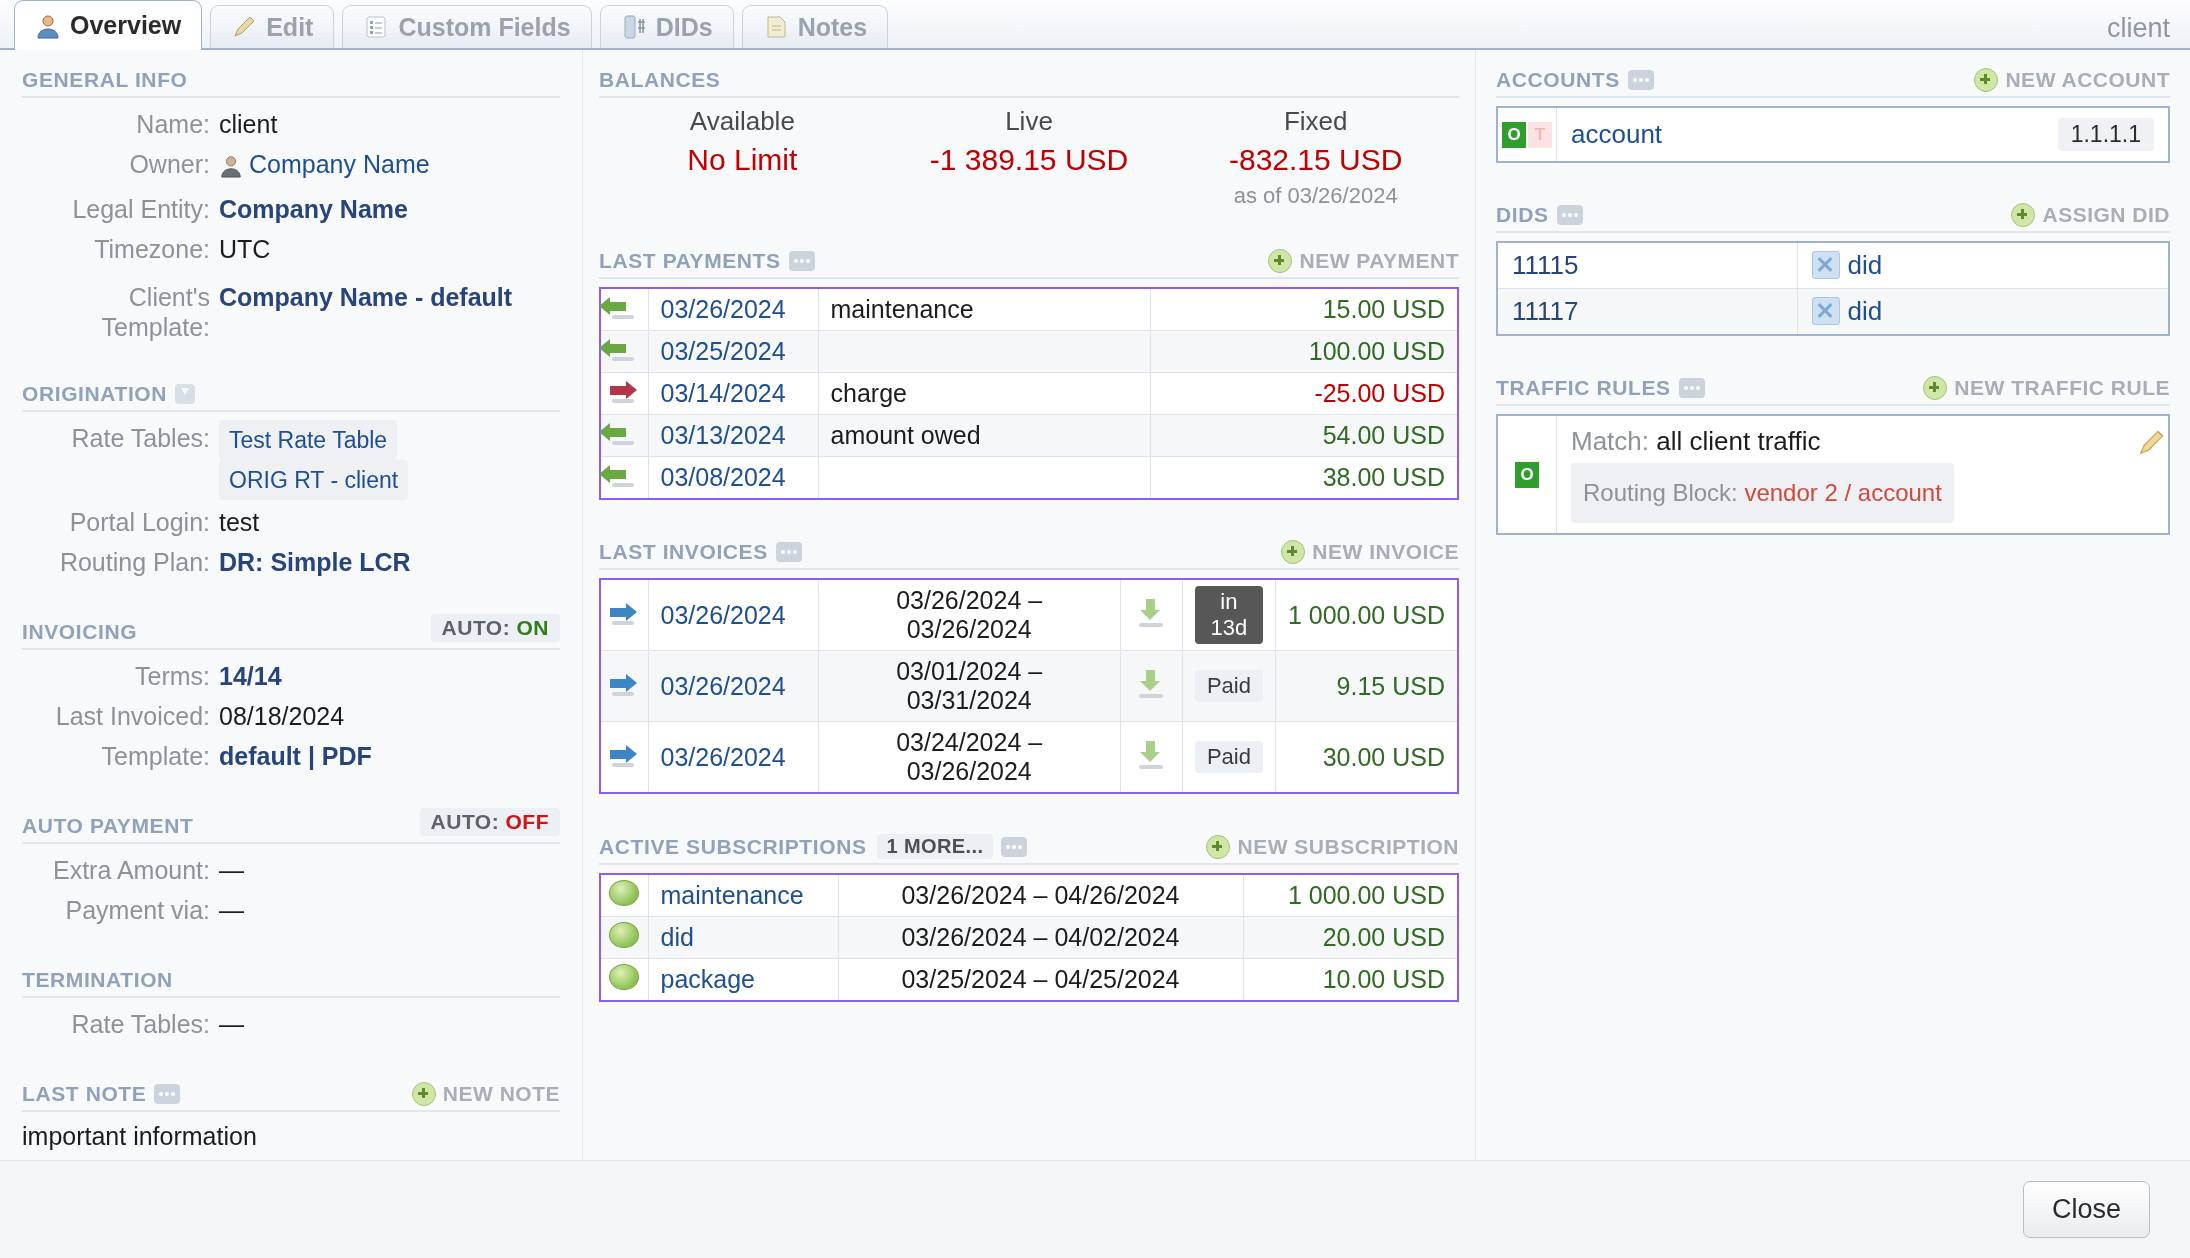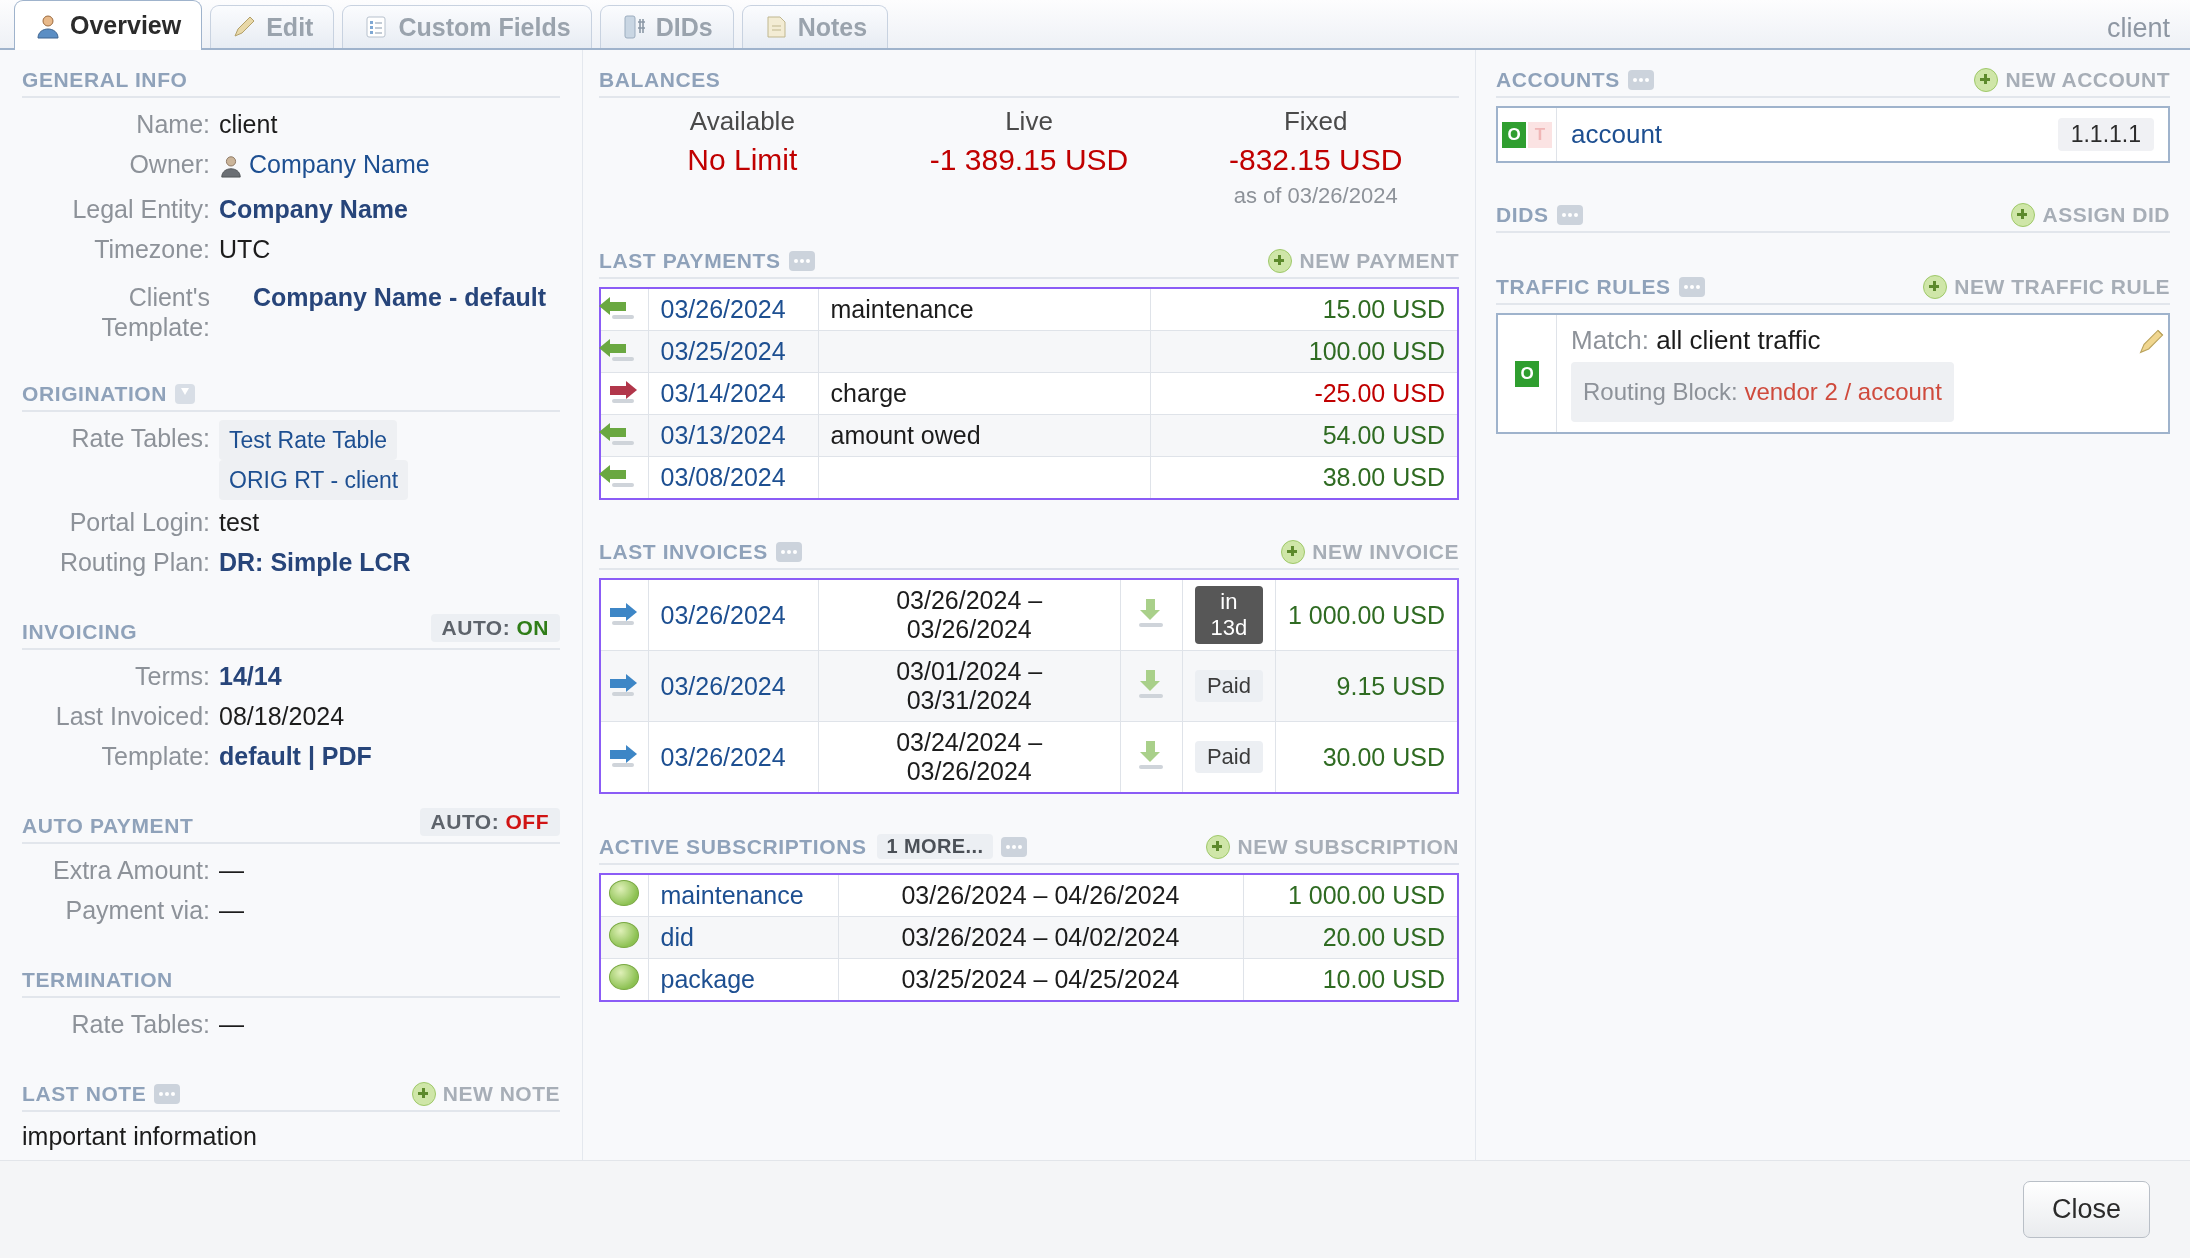--- a/index.html
+++ b/index.html
@@ -329,21 +329,21 @@
           </span>
         </div>
         <div class="kv">
           <span class="k">Legal Entity:</span>
           <span class="v blue">Company Name</span>
         </div>
         <div class="kv">
           <span class="k">Timezone:</span>
           <span class="v">UTC</span>
         </div>
-        <div class="kv" style="margin-top:12px;gap:34px;">
+        <div class="kv" style="margin-top:12px;">
           <span class="k twoline" style="white-space:pre-line;">Client's
 Template:</span>
           <span class="v blue">Company Name - default</span>
         </div>
       </div>
 
       <div class="sp34"></div>
 
       <div class="sec">
         <div class="sec-head">
@@ -609,20 +609,32 @@
 
       <div class="sec">
         <div class="sec-head">
           <span class="sec-title">DIDS</span>
           <span class="dots"></span>
           <span class="sec-right">
             <span class="plus"></span>
             <span>ASSIGN DID</span>
           </span>
         </div>
+        <table class="didgrid">
+            <tbody>
+          <tr>
+            <td class="num">11115</td>
+            <td class="lbl"><span class="didicon"></span><span>did</span></td>
+          </tr>
+          <tr>
+            <td class="num">11117</td>
+            <td class="lbl"><span class="didicon"></span><span>did</span></td>
+          </tr>
+        </tbody>
+          </table>
       </div>
 
       <div class="sp34"></div>
 
       <div class="sec">
         <div class="sec-head">
           <span class="sec-title">TRAFFIC RULES</span>
           <span class="dots"></span>
           <span class="sec-right">
             <span class="plus"></span>

